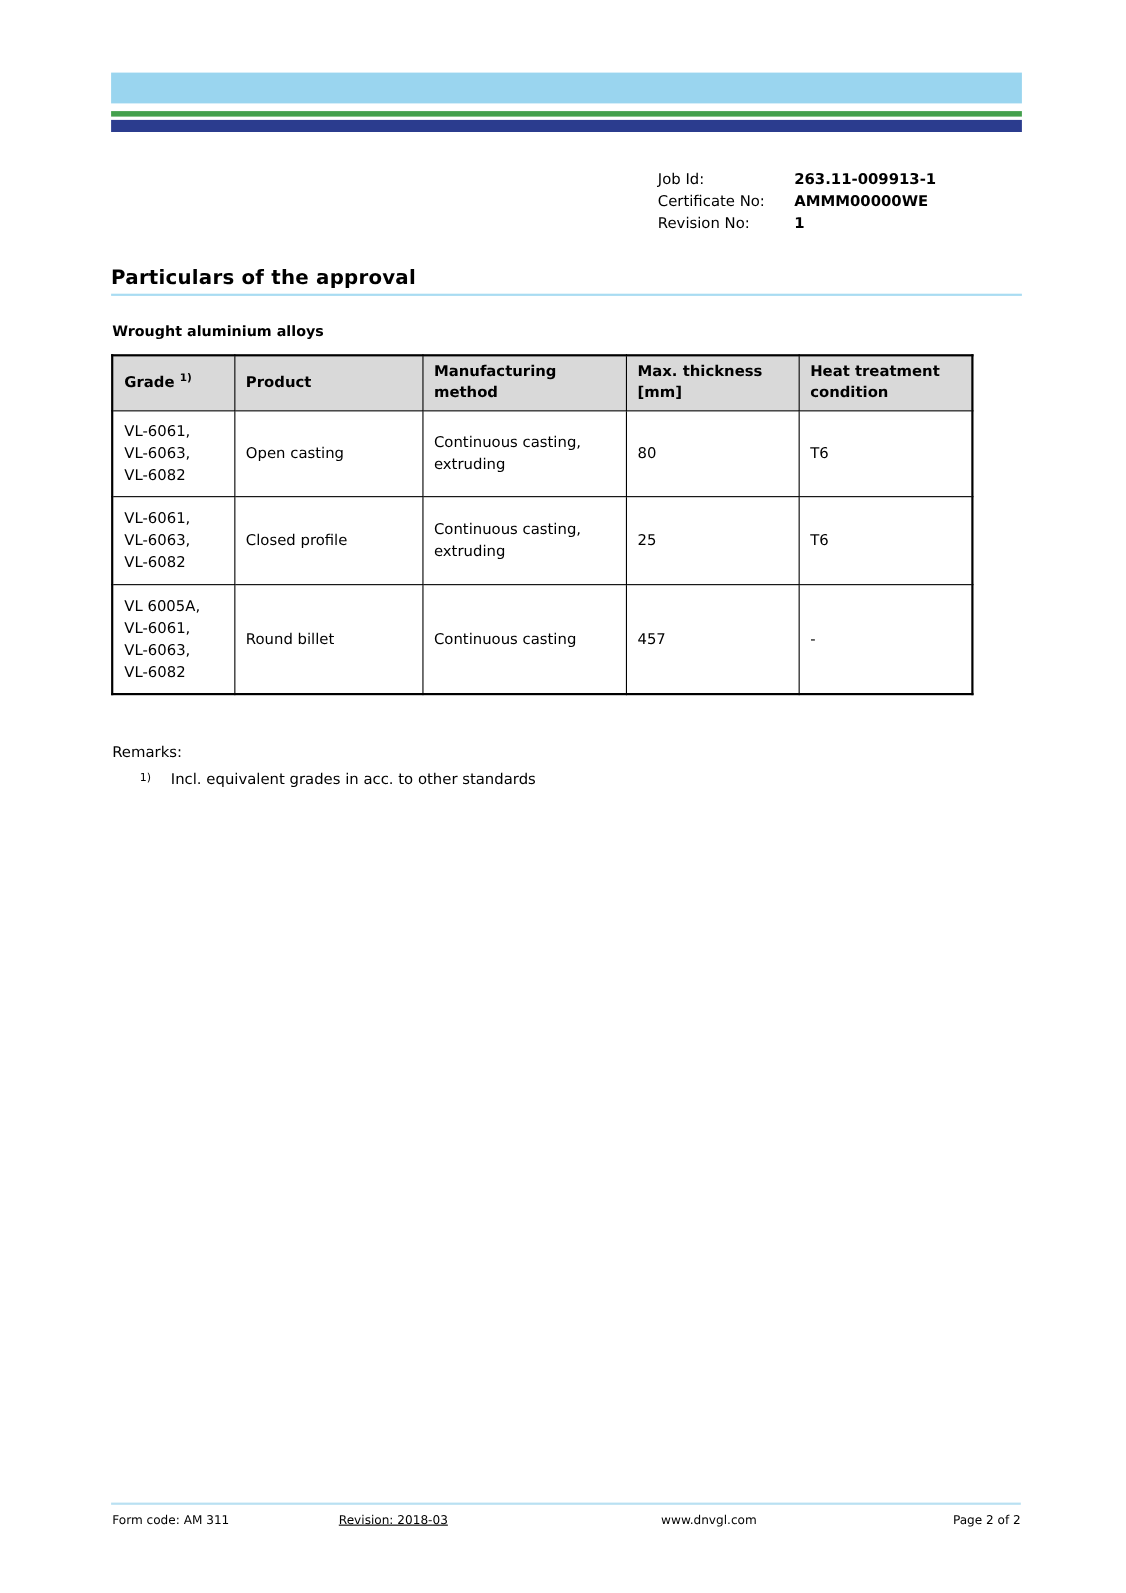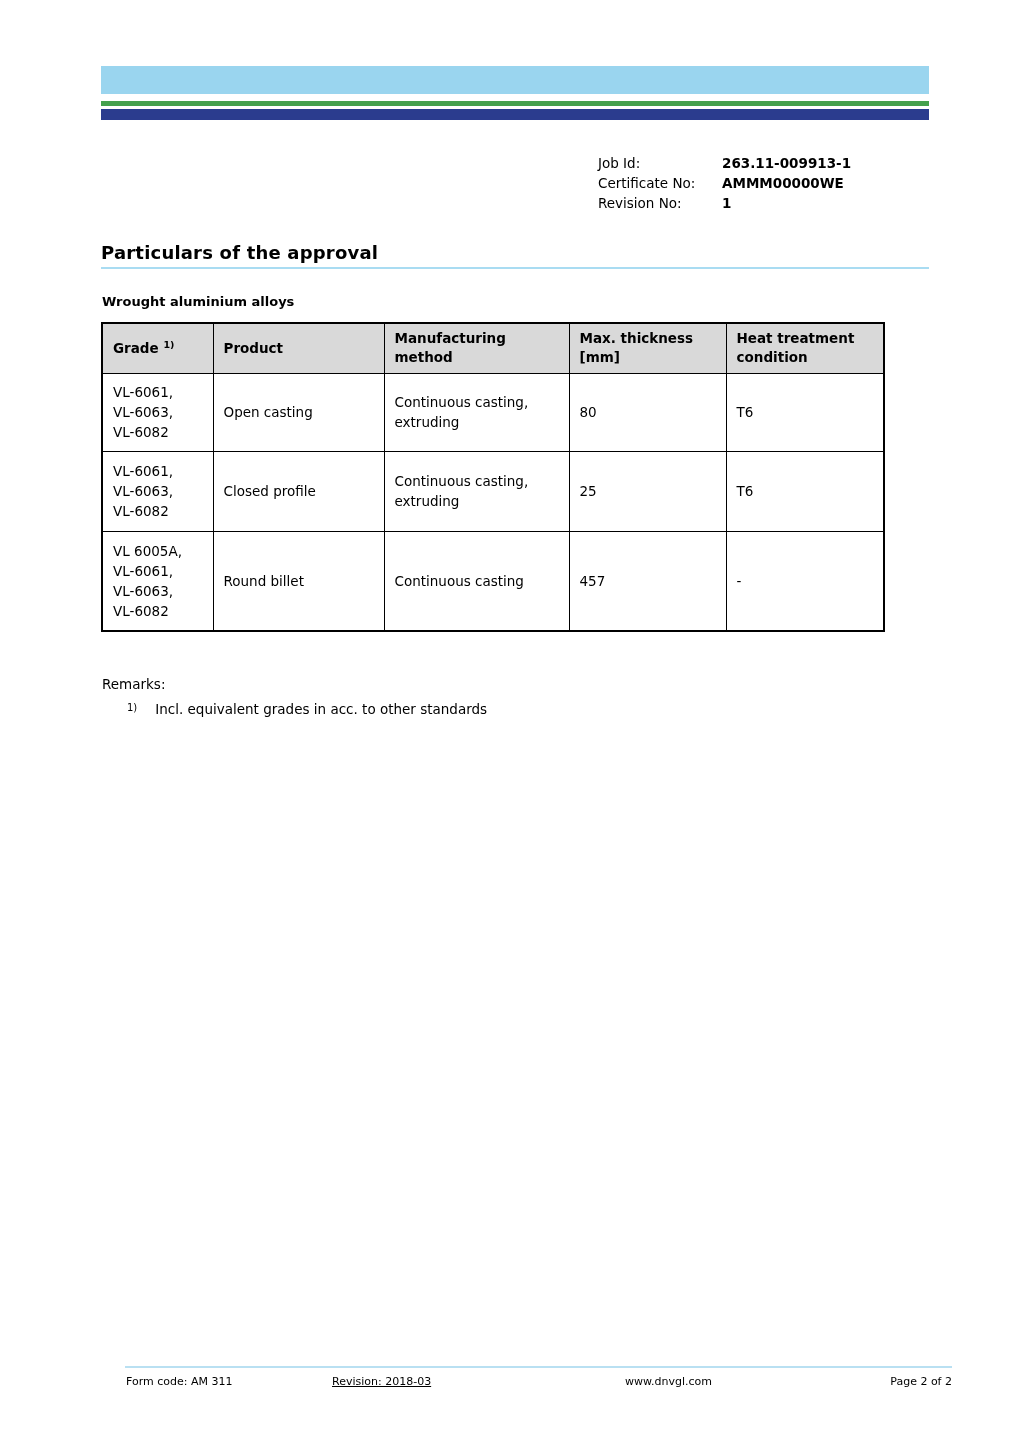--- a/index.html
+++ b/index.html
@@ -73,21 +73,21 @@
   
   .remarks { position: absolute; left: 102px; top: 640px; font-size: 13.5px; margin-top: 36px; }
   .footnote { display: flex; align-items: baseline; margin-top: 9px; padding-left: 25px; }
   .fn-marker { position: relative; top: -3px; font-size: 10px; }
   .fn-text { margin-left: 18px; }
 
   
   .footer {
     position: absolute; left: 101px; top: 1366px; width: 827px;
     border-top: 2px solid var(--footer_rule);
-    height: 26px; font-size: 11px; margin-left: 24px;
+    height: 26px; font-size: 11px;
   }
   .footer span { position: absolute; top: 7px; white-space: nowrap; }
   .footer-form-code { left: 1px; }
   .footer-revision  { left: 207px; text-decoration: underline; }
   .footer-website   { left: 500px; }
   .footer-page      { right: 0; }
 </style>
 </head>
 <body>
 

